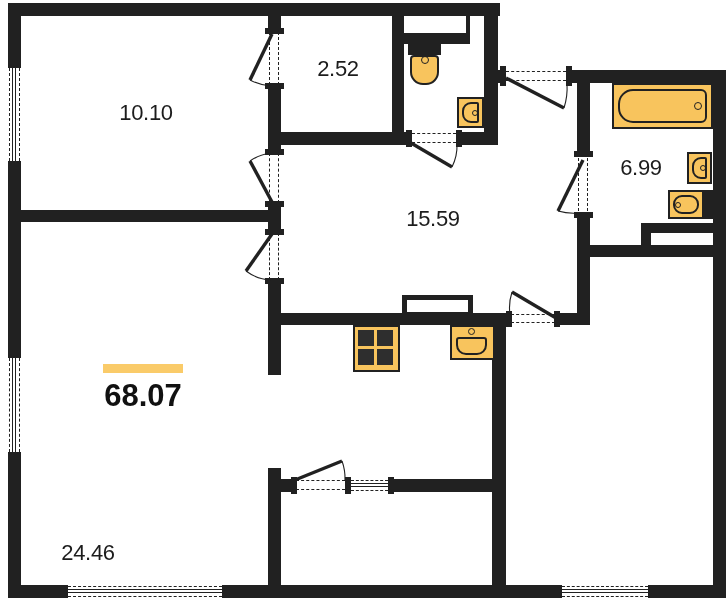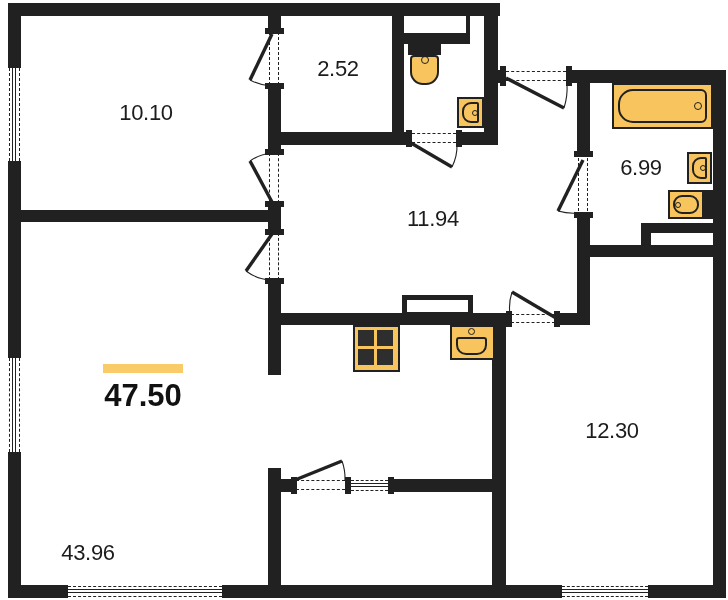--- a/index.html
+++ b/index.html
@@ -99,27 +99,26 @@
     <span class="burner b4"></span>
   </div>
   <div class="fx kitchen-sink">
     <span class="k-tap"></span>
     <span class="k-bowl"></span>
   </div>
   <div class="fx vent-shaft"></div>
 
   <div class="arealabel lbl-bedroom">10.10</div>
   <div class="arealabel lbl-wardrobe">2.52</div>
-  <div class="arealabel lbl-hallway">11.94</div>
+  <div class="arealabel lbl-hallway">15.59</div>
   <div class="arealabel lbl-bathroom">6.99</div>
-  <div class="arealabel lbl-bedroom2">12.30</div>
-  <div class="arealabel lbl-living">43.96</div>
+  <div class="arealabel lbl-living">24.46</div>
 
   <div class="total-bar"></div>
-  <div class="total-num">47.50</div>
+  <div class="total-num">68.07</div>
 <div class="wallrect" style="left: 8px; top: 3px; width: 13px; height: 595px;"></div>
     <div class="wallrect" style="left: 8px; top: 3px; width: 492px; height: 13px;"></div>
     <div class="wallrect" style="left: 8px; top: 585px; width: 718px; height: 13px;"></div>
     <div class="wallrect" style="left: 713px; top: 70px; width: 13px; height: 528px;"></div>
     <div class="wallrect" style="left: 490px; top: 70px; width: 15px; height: 13px;"></div>
     <div class="wallrect" style="left: 569px; top: 70px; width: 157px; height: 13px;"></div>
     <div class="wallrect" style="left: 484px; top: 3px; width: 14px; height: 142px;"></div>
     <div class="wallrect" style="left: 268px; top: 3px; width: 13px; height: 29px;"></div>
     <div class="wallrect" style="left: 268px; top: 85px; width: 13px; height: 68px;"></div>
     <div class="wallrect" style="left: 268px; top: 203px; width: 13px; height: 30px;"></div>

